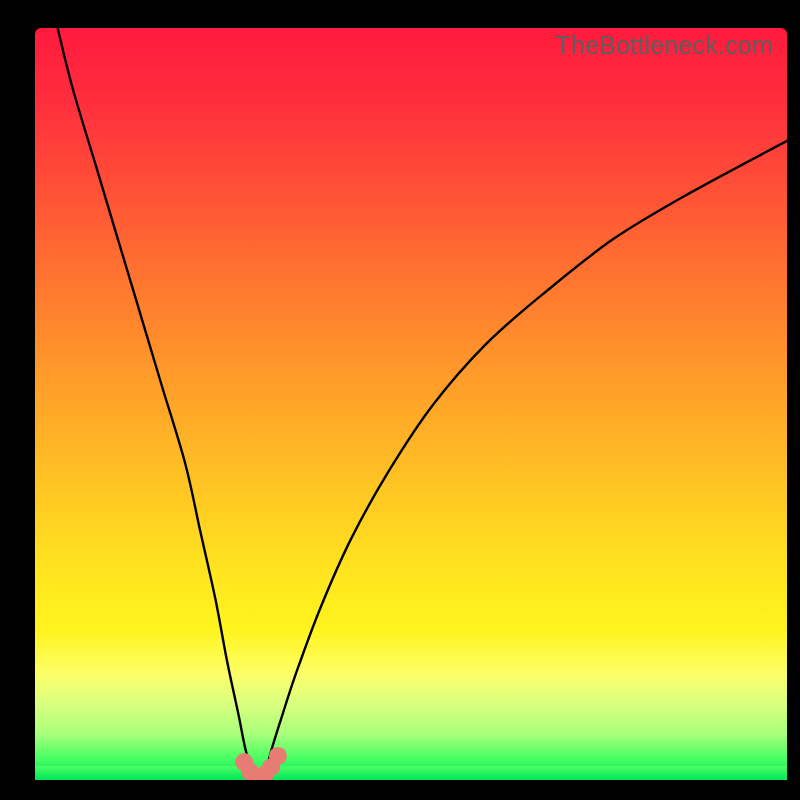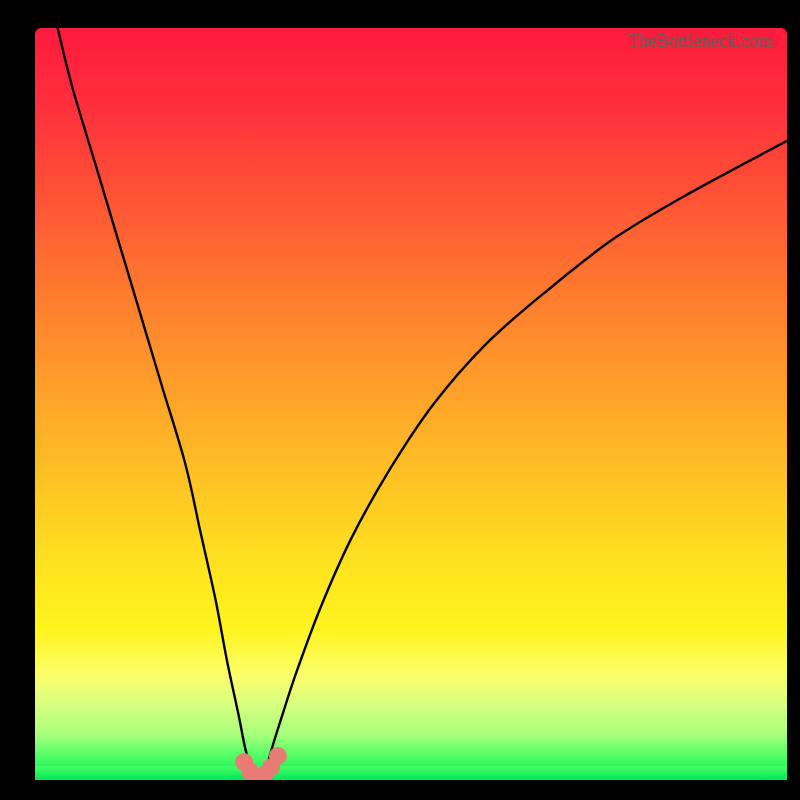--- a/index.html
+++ b/index.html
@@ -40,24 +40,23 @@
       #4bff63 97%,
       #00e659 100%);
     border-top-left-radius: 6px;
     border-top-right-radius: 6px;
   }
   .watermark {
     position: absolute;
     top: 3px;
     right: 14px;
     color: #5e5e5e;
-    font-size: 18px;
+    font-size: 25px;
     font-weight: 500;
     letter-spacing: 0.2px;
-    font-family: Liberation Serif, serif;
   }
   svg.curve {
     position: absolute;
     left: 0;
     top: 0;
     width: 752px;
     height: 752px;
   }
   .greenband {
     position: absolute;

